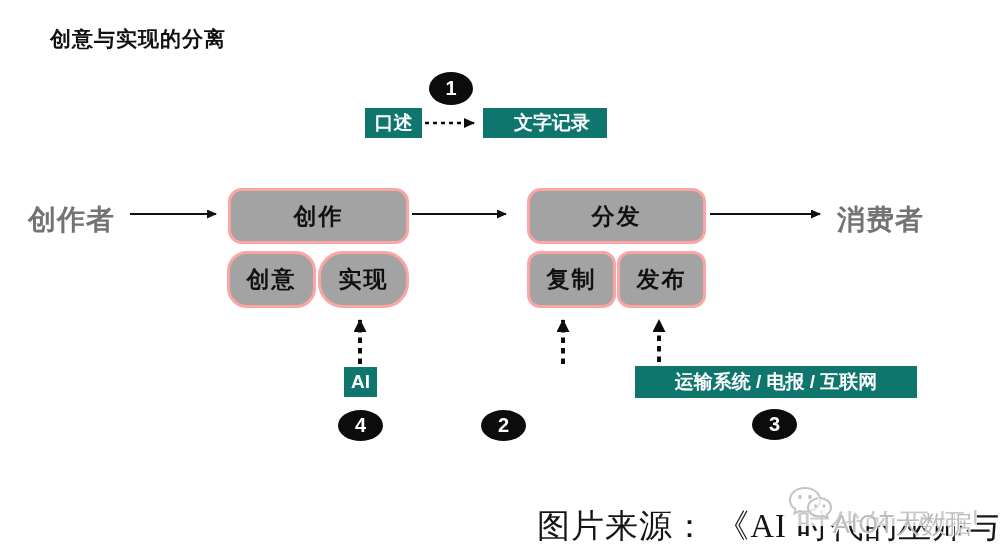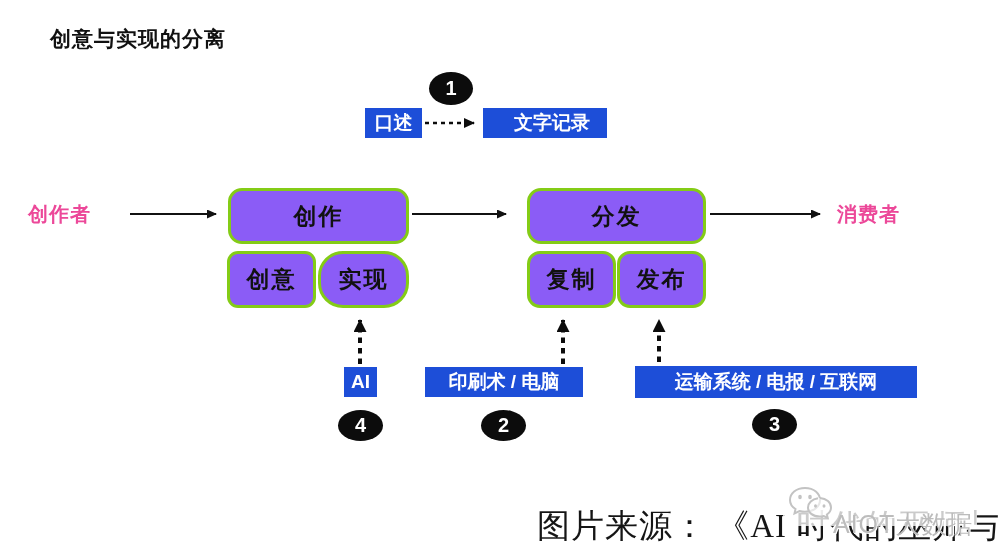--- a/index.html
+++ b/index.html
@@ -11,30 +11,30 @@
   #arrow-layer{position:absolute;left:0;top:0;width:1000px;height:559px;pointer-events:none;}
   .page-title{
     left:34px;top:25px;font-size:21px;font-weight:700;letter-spacing:1px;color:#111;margin-left:16px;
   }
   .badge{
     background:#0c0c0c;color:#fff;border-radius:50%;
     display:flex;align-items:center;justify-content:center;
     font-weight:700;font-size:20px;
   }
   .black-label{
-    background:#1d4ed8;color:#fff;font-weight:700;font-size:19px;
+    background:#0f766e;color:#fff;font-weight:700;font-size:19px;
     display:flex;align-items:center;justify-content:center;white-space:nowrap;
   }
   .round-box{
-    border:3px solid #84cc16;border-radius:14px;background:#8b5cf6;
+    border:3px solid #fca5a5;border-radius:14px;background:#a3a3a3;
     display:flex;align-items:center;justify-content:center;
     font-weight:700;font-size:23px;color:#111;letter-spacing:2px;
   }
   .flow-text{
-    font-size:20px;font-weight:700;color:#ec4899;letter-spacing:1px;white-space:nowrap;text-align:right;
+    font-size:28px;font-weight:700;color:#737373;letter-spacing:1px;white-space:nowrap;text-align:right;
   }
   .footer-caption{
     left:537px;top:504px;font-family:"Liberation Serif","DejaVu Serif",serif;
     font-size:33px;color:#151515;white-space:nowrap;letter-spacing:1px;
   }
   .watermark{
     left:783px;top:482px;height:44px;display:flex;align-items:center;
     background:rgba(255,255,255,0.78);padding:0 4px;
   }
   .watermark-text{
@@ -72,31 +72,30 @@
   </svg>
 
   <div class="abs page-title">创意与实现的分离</div>
 
   <div class="abs badge" style="left:429px;top:72px;width:44px;height:33px;">1</div>
   <div class="abs black-label" style="left:365px;top:108px;width:57px;height:30px;">口述</div>
   <div class="abs black-label" style="left:483px;top:108px;width:110px;height:30px;padding-left:14px;">文字记录</div>
 
   <div class="abs flow-text" style="left:28px;top:201px;">创作者</div>
   <div class="abs round-box" style="left:228px;top:188px;width:175px;height:50px;">创作</div>
-  <div class="abs round-box" style="left:227px;top:251px;width:83px;height:51px;border-radius:11px;">创意</div>
+  <div class="abs round-box" style="left:227px;top:251px;width:83px;height:51px;border-radius:20px;">创意</div>
   <div class="abs round-box" style="left:318px;top:251px;width:85px;height:51px;border-radius:25px;">实现</div>
   <div class="abs round-box" style="left:527px;top:188px;width:173px;height:50px;">分发</div>
   <div class="abs round-box" style="left:617px;top:251px;width:83px;height:51px;border-radius:13px;">发布</div>
   <div class="abs round-box" style="left:527px;top:251px;width:83px;height:51px;border-radius:13px;">复制</div>
   <div class="abs flow-text" style="left:837px;top:201px;">消费者</div>
 
   <div class="abs black-label" style="left:344px;top:367px;width:33px;height:30px;">AI</div>
   <div class="abs badge" style="left:338px;top:410px;width:45px;height:31px;">4</div>
 
-  <div class="abs black-label" style="left:425px;top:367px;width:158px;height:30px;">印刷术 / 电脑</div>
   <div class="abs badge" style="left:481px;top:410px;width:45px;height:31px;">2</div>
 
   <div class="abs black-label" style="left:635px;top:366px;width:282px;height:32px;">运输系统 / 电报 / 互联网</div>
   <div class="abs badge" style="left:752px;top:409px;width:45px;height:31px;">3</div>
 
   <div class="abs footer-caption">图片来源： 《AI 时代的巫师与咒语》</div>
 
   <div class="abs watermark">
     <span style="display:inline-block;width:46px;height:40px;">
       <svg width="46" height="40" viewBox="0 0 46 40">

